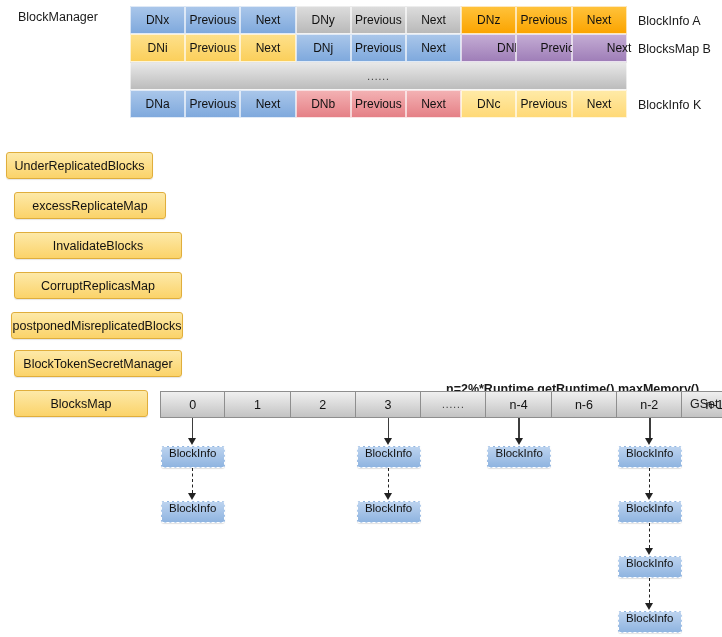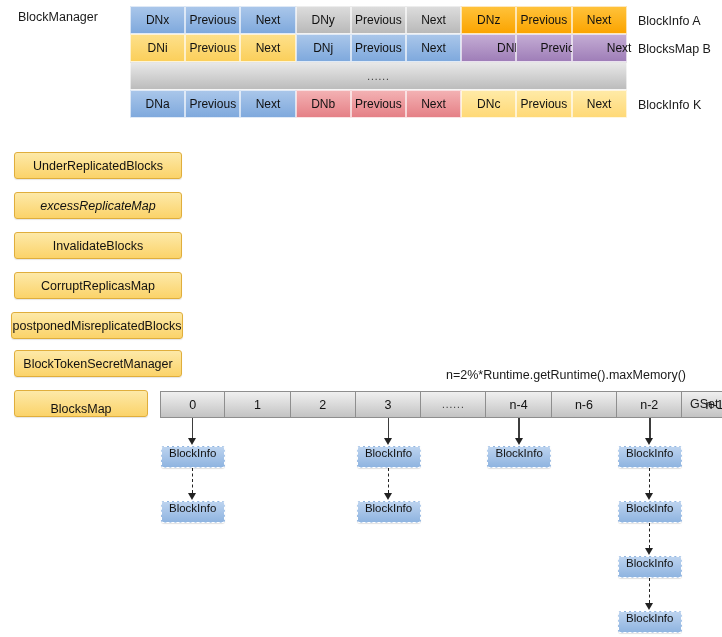--- a/index.html
+++ b/index.html
@@ -121,44 +121,44 @@
       <div class="bm-cell c-red">DNb</div>
       <div class="bm-cell c-red">Previous</div>
       <div class="bm-cell c-red">Next</div>
       <div class="bm-cell c-lightyellow">DNc</div>
       <div class="bm-cell c-lightyellow">Previous</div>
       <div class="bm-cell c-lightyellow">Next</div>
     </div>
   </div>
 
 <div class="abs" id="structure-list">
-    <div class="abs ybox" style="left: 14px; top: 152px; width: 168px;">
+    <div class="abs ybox" style="left: 6px; top: 152px; width: 147px;">
       <span>UnderReplicatedBlocks</span>
     </div>
-    <div class="abs ybox" style="left: 14px; top: 192px; width: 168px; font-style: italic;">
+    <div class="abs ybox" style="left: 14px; top: 192px; width: 152px;">
       <span>excessReplicateMap</span>
     </div>
     <div class="abs ybox" style="left: 14px; top: 232px; width: 168px;">
       <span>InvalidateBlocks</span>
     </div>
     <div class="abs ybox" style="left: 14px; top: 272px; width: 168px;">
       <span>CorruptReplicasMap</span>
     </div>
     <div class="abs ybox" style="left: 11px; top: 312px; width: 172px;">
       <span>postponedMisreplicatedBlocks</span>
     </div>
     <div class="abs ybox" style="left: 14px; top: 350px; width: 168px;">
       <span>BlockTokenSecretManager</span>
     </div>
-    <div class="abs ybox" style="left: 14px; top: 390px; width: 134px; align-items: flex-end;">
+    <div class="abs ybox" style="left: 14px; top: 390px; width: 134px;">
       <span>BlocksMap</span>
     </div>
   </div>
 
-<div class="abs formula" style="left:446px;top:368px;">n=2%*Runtime.getRuntime().maxMemory()</div>
+<div class="abs formula" style="left:446px;top:382px;font-weight:bold;">n=2%*Runtime.getRuntime().maxMemory()</div>
 
 <div class="abs" id="gset">
     <div class="gcell">0</div>
     <div class="gcell">1</div>
     <div class="gcell">2</div>
     <div class="gcell">3</div>
     <div class="gcell dots">......</div>
     <div class="gcell">n-4</div>
     <div class="gcell">n-6</div>
     <div class="gcell">n-2</div>

